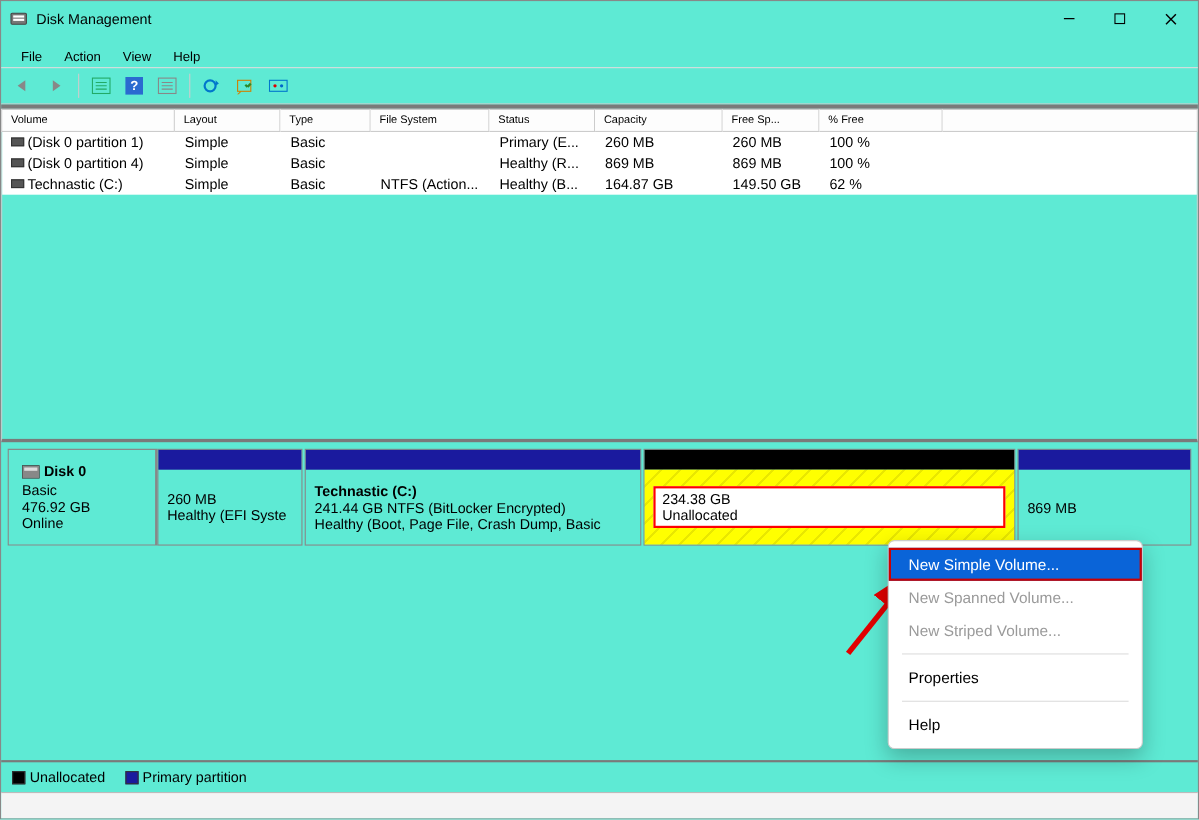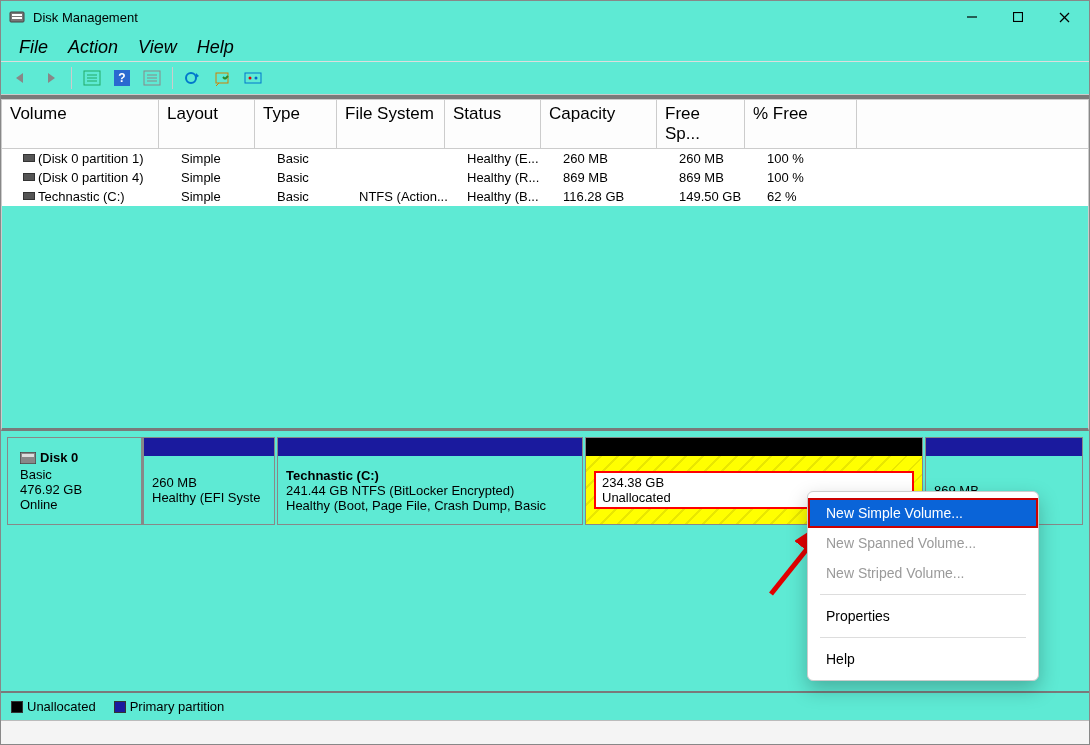--- a/index.html
+++ b/index.html
@@ -2,30 +2,30 @@
 <html><head>
 <meta charset="utf-8">
 <style>
   * { box-sizing: border-box; font-family: "Segoe UI", Tahoma, sans-serif; }
   body { margin: 0; background: #f0f0f0; }
   .window { width: 1090px; height: 745px; background: #5eead4; border: 1px solid #888; display: flex; flex-direction: column; position: relative; overflow: hidden; }
   .titlebar { height: 32px; display: flex; align-items: center; padding: 0 2px 0 8px; font-size: 13px; }
   .titlebar .icon { width: 16px; height: 16px; margin-right: 8px; }
   .titlebar .title { flex: 1; }
   .titlebar .winbtn { width: 46px; height: 32px; display: flex; align-items: center; justify-content: center; }
-  .menubar { height: 28px; display: flex; align-items: flex-end; padding: 0 8px; font-size: 18px; font-style: italic; }
+  .menubar { height: 28px; display: flex; align-items: flex-end; padding: 0 8px; font-size: 12px; }
   .menubar .mitem { padding: 3px 10px; }
   .toolbar { height: 34px; display: flex; align-items: center; padding: 0 6px; border-top: 1px solid #ddd; border-bottom: 1px solid #ccc; gap: 2px; }
   .toolbar .tbtn { width: 28px; height: 26px; display: flex; align-items: center; justify-content: center; border: 1px solid transparent; }
   .toolbar .sep { width: 1px; height: 22px; background: #ccc; margin: 0 4px; }
   .volumetable { border-top: 4px solid #7a7a7a; }
-  .vthead { display: flex; background: #fff; font-size: 17px; }
+  .vthead { display: flex; background: #fff; font-size: 10px; }
   .vthead .col { border: 1px solid #ccc; border-left: none; padding: 4px 8px; background: #fdfdfd; }
   .vthead .col:first-child { border-left: 1px solid #ccc; }
-  .vtbody { background: #fff; padding-left: 13px; }
+  .vtbody { background: #fff; }
   .vtrow { display: flex; font-size: 13px; }
   .vtrow .cell { padding: 2px 8px; overflow: hidden; white-space: nowrap; text-overflow: ellipsis; }
   .vtbody-scroll { height: 282px; border-bottom: 3px solid #7a7a7a; border-left: 1px solid #ccc; border-right: 1px solid #ccc; }
   .diskpane { display: flex; margin: 6px; }
   .disklabel { width: 136px; border: 1px solid #888; border-right: 2px solid #888; padding: 12px; font-size: 13px; }
   .disklabel .dname { font-weight: 600; }
   .disklabel .dicon { display: inline-block; vertical-align: -2px; margin-right: 4px; }
   .parts { flex: 1; display: flex; gap: 2px; }
   .part { border: 1px solid #888; display: flex; flex-direction: column; }
   .parthead { height: 18px; }
@@ -155,42 +155,42 @@
       <div class="col c7">% Free</div>
       <div class="col c8"></div>
     </div>
     <div class="vtbody-scroll">
       <div class="vtbody">
         <div class="vtrow">
           <div class="cell c0"><span style="display:inline-block;width:12px;height:8px;background:#555;border:1px solid #333;vertical-align:1px;margin-right:3px;"></span><span>(Disk 0 partition 1)</span></div>
           <div class="cell c1">Simple</div>
           <div class="cell c2">Basic</div>
           <div class="cell c3"></div>
-          <div class="cell c4">Healthy (E...</div>
+          <div class="cell c4">Primary (E...</div>
           <div class="cell c5">260 MB</div>
           <div class="cell c6">260 MB</div>
           <div class="cell c7">100 %</div>
         </div>
         <div class="vtrow">
           <div class="cell c0"><span style="display:inline-block;width:12px;height:8px;background:#555;border:1px solid #333;vertical-align:1px;margin-right:3px;"></span><span>(Disk 0 partition 4)</span></div>
           <div class="cell c1">Simple</div>
           <div class="cell c2">Basic</div>
           <div class="cell c3"></div>
           <div class="cell c4">Healthy (R...</div>
           <div class="cell c5">869 MB</div>
           <div class="cell c6">869 MB</div>
           <div class="cell c7">100 %</div>
         </div>
         <div class="vtrow">
           <div class="cell c0"><span style="display:inline-block;width:12px;height:8px;background:#555;border:1px solid #333;vertical-align:1px;margin-right:3px;"></span><span>Technastic (C:)</span></div>
           <div class="cell c1">Simple</div>
           <div class="cell c2">Basic</div>
           <div class="cell c3">NTFS (Action...</div>
           <div class="cell c4">Healthy (B...</div>
-          <div class="cell c5">116.28 GB</div>
+          <div class="cell c5">164.87 GB</div>
           <div class="cell c6">149.50 GB</div>
           <div class="cell c7">62 %</div>
         </div>
       </div>
     </div>
   </div>
 
   <div class="diskpane">
     <div class="disklabel">
       <div><span class="dicon"><svg width="16" height="12">

